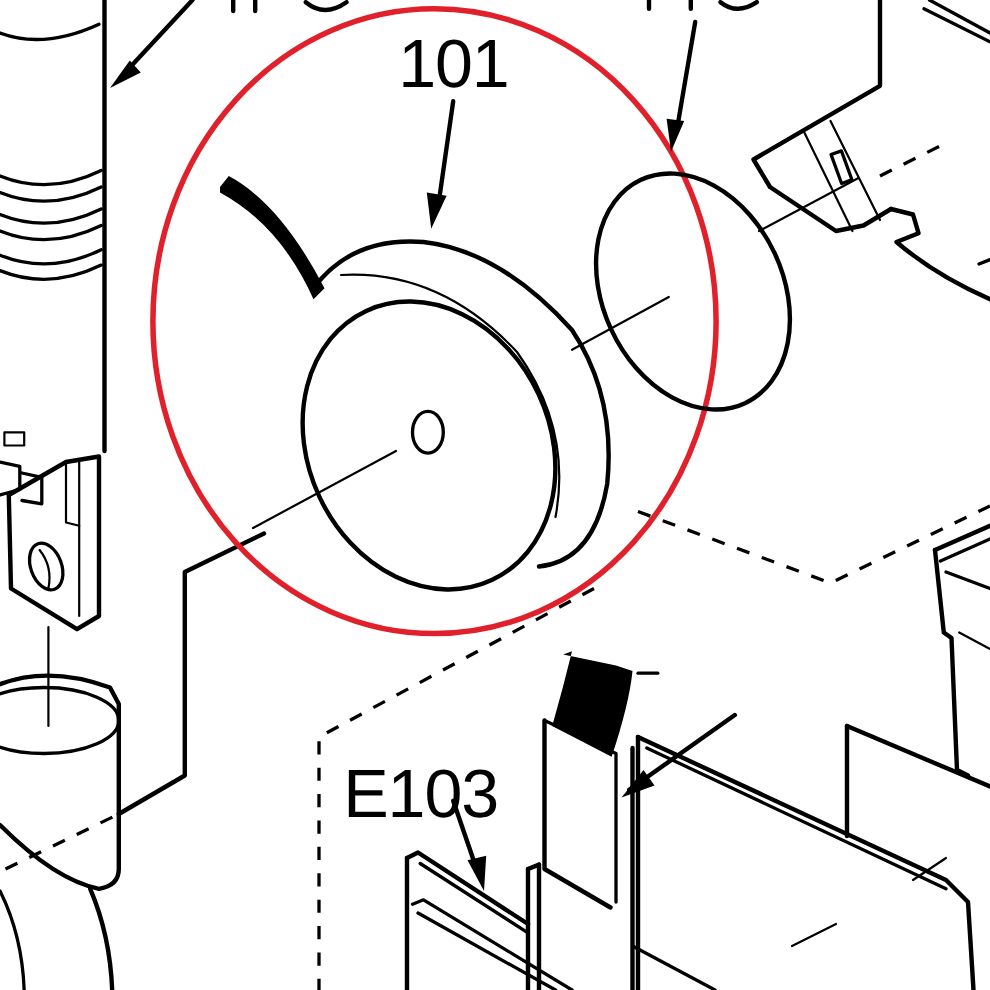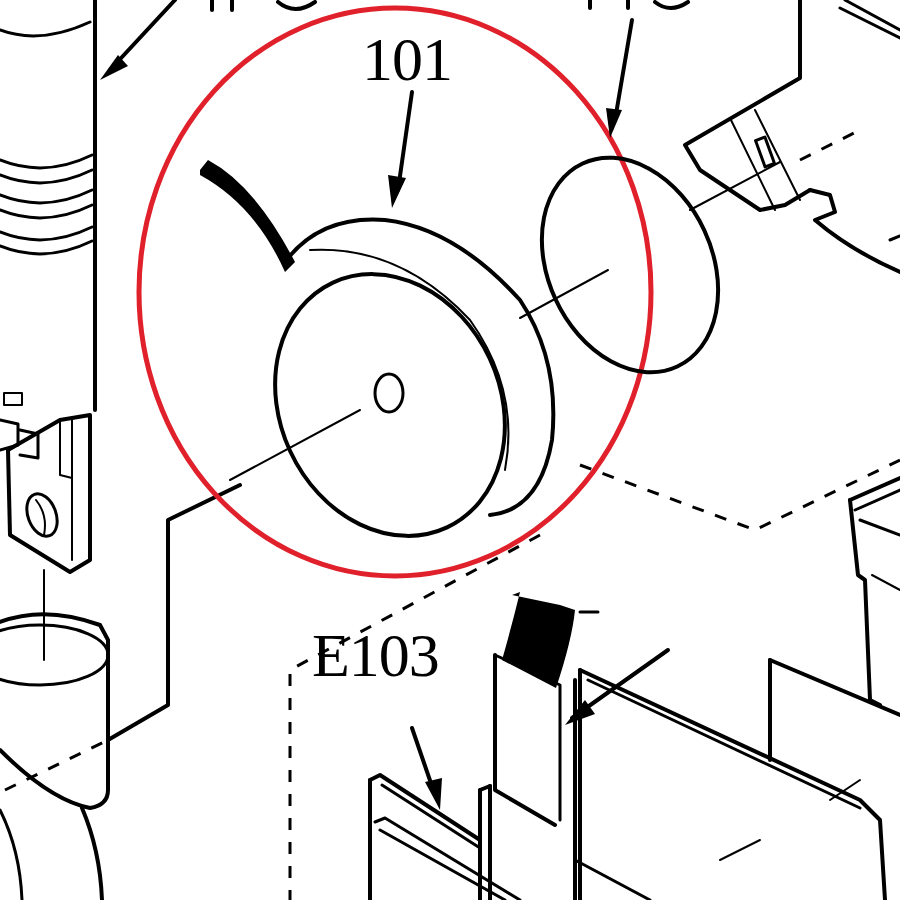--- a/index.html
+++ b/index.html
@@ -1,17 +1,17 @@
 <!DOCTYPE html>
 <html><head>
 <meta charset="utf-8">
 <style>
   html, body { margin: 0; padding: 0; background: #ffffff; }
   body { width: 900px; height: 900px; overflow: hidden; position: relative; font-family: "Liberation Sans", sans-serif; }
-  .canvas { position: absolute; left: 0; top: 0; width: 796px; height: 900px; font-family: Liberation Serif, serif; }
+  .canvas { position: absolute; left: 0; top: 0; width: 796px; height: 900px; }
   svg { display: block; }
   .ln { stroke: #000; fill: none; stroke-linecap: round; stroke-linejoin: round; }
   .thick { stroke-width: 4; }
   .med { stroke-width: 3; }
   .thin { stroke-width: 2; }
   .dash { stroke: #000; fill: none; stroke-width: 3; stroke-dasharray: 12 12; }
   .label { position: absolute; color: #000; font-size: 62px; line-height: 1; letter-spacing: -1px; white-space: nowrap; }
 </style>
 </head>
 <body>
@@ -151,14 +151,14 @@
     <path d="M440 810 L425 782 L442 778 Z" fill="#000"></path>
   </g>
   <g>
     <path class="ln thick" d="M668 650 L572 718"></path>
     <path d="M565 725 L585 700 L595 714 Z" fill="#000"></path>
   </g>
 
 </svg>
 
 <div class="label" style="left:362px; top:28px;">101</div>
-<div class="label" style="left:312px; top:624px;text-align:right;">E103</div>
+<div class="label" style="left:312px; top:692px;text-align:right;">E103</div>
 </div>
 
 </body></html>

